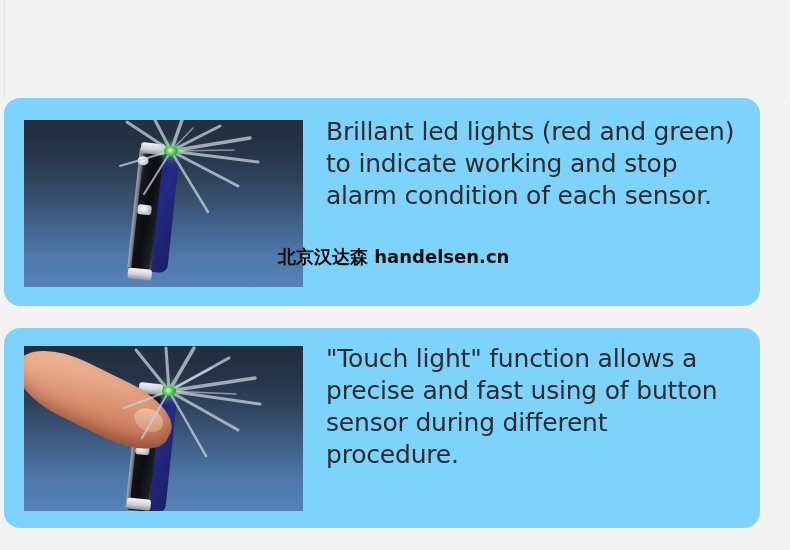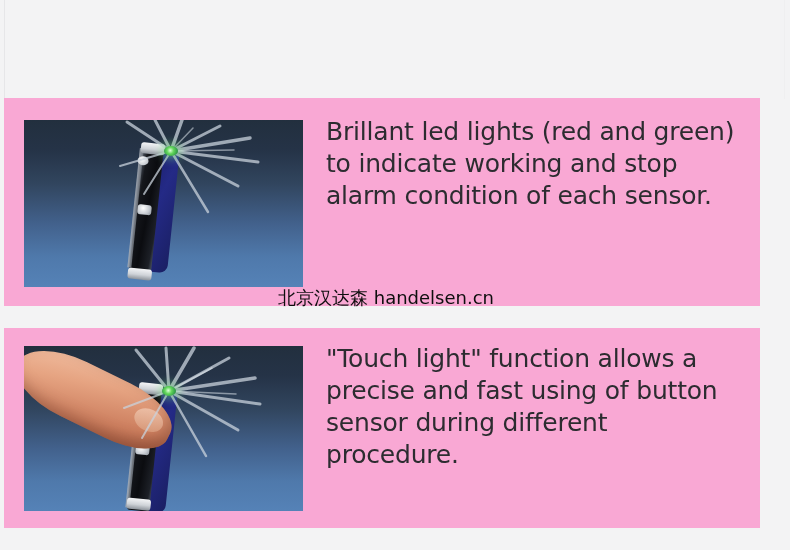--- a/index.html
+++ b/index.html
@@ -40,22 +40,22 @@
     top: 0;
     width: 790px;
     height: 550px;
   }
 
   
   .panel {
     position: absolute;
     left: 4px;
     width: 756px;
-    background: #f9a8d4;
-    border-radius: 0;
+    background: #7dd3fc;
+    border-radius: 16px;
     box-sizing: border-box;
   }
   .panel--one {
     top: 98px;
     height: 208px;
   }
   .panel--two {
     top: 328px;
     height: 200px;
   }
@@ -216,26 +216,25 @@
     opacity: .7;
   }
 
   
   .watermark {
     position: absolute;
     left: 278px;
     top: 245px;
     font-family: "DejaVu Sans", "Liberation Sans", sans-serif;
     font-size: 18px;
-    font-weight: 400;
+    font-weight: 700;
     color: #0e0e0e;
     white-space: nowrap;
     letter-spacing: 0px;
     z-index: 20;
-    margin-top: 41px;
   }
 
   
   .feature-text {
     position: absolute;
     left: 322px;
     top: 18px;
     width: 420px;
     font-size: 25px;
     line-height: 32px;

